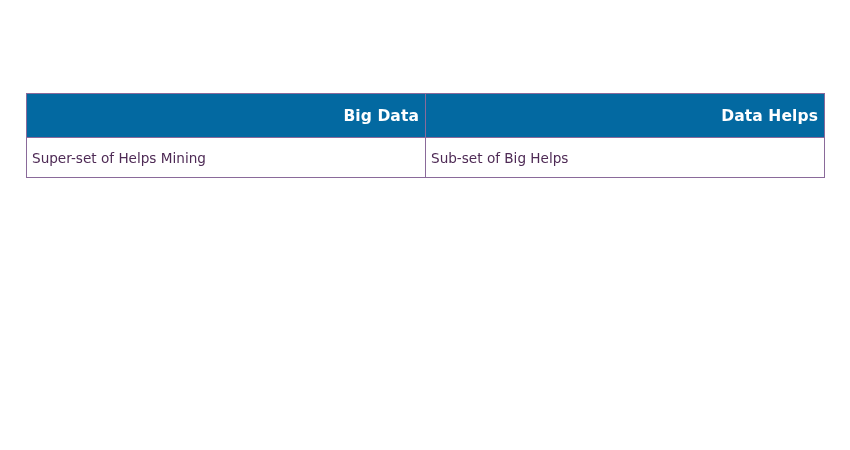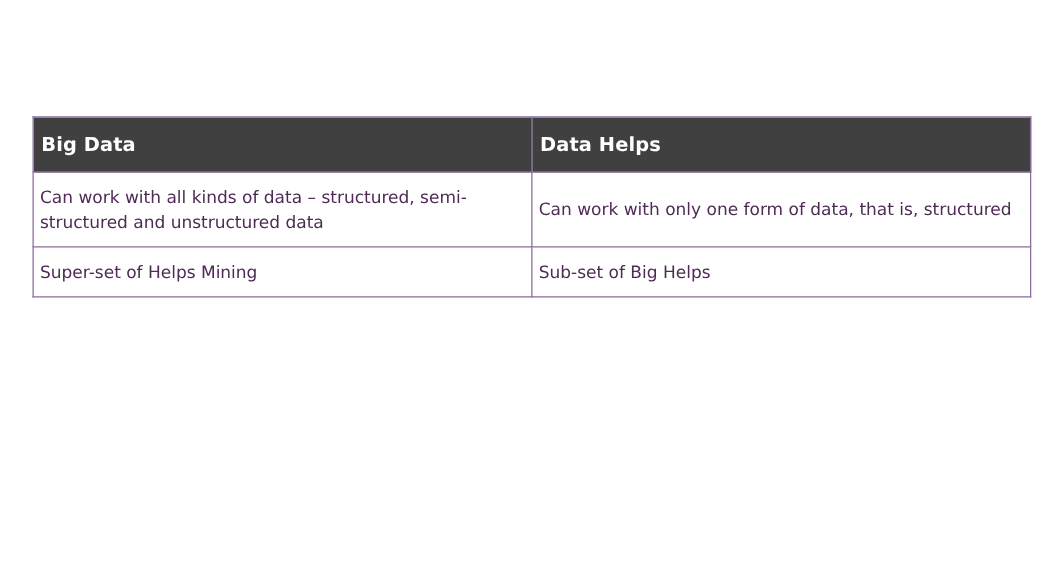--- a/index.html
+++ b/index.html
@@ -21,26 +21,26 @@
       width: 798px;
       border-collapse: collapse;
       table-layout: fixed;
     }
     .comparison-table th,
     .comparison-table td {
       border: 1.5px solid #8a6a9a;
       box-sizing: border-box;
     }
     .comparison-table th {
-      background: #404040;
+      background: #0369a1;
       color: #ffffff;
       font-weight: bold;
       font-size: 15.5px;
       height: 44px;
-      text-align: left;
+      text-align: right;
       vertical-align: middle;
       padding: 0 6px;
       letter-spacing: 0.1px;
     }
     .comparison-table td {
       color: #4e2a55;
       font-size: 13.6px;
       line-height: 20px;
       padding: 0 5px;
       vertical-align: middle;
@@ -59,22 +59,18 @@
     <col class="c1">
     <col class="c2">
   </colgroup>
   <thead>
     <tr>
       <th>Big Data</th>
       <th>Data Helps</th>
     </tr>
   </thead>
   <tbody>
-    <tr class="r-tall">
-      <td>Can work with all kinds of data – structured, semi-structured and unstructured data</td>
-      <td>Can work with only one form of data, that is, structured</td>
-    </tr>
     <tr class="r-short">
       <td>Super-set of Helps Mining</td>
       <td>Sub-set of Big Helps</td>
     </tr>
   </tbody>
 </table>
 
 </body></html>

